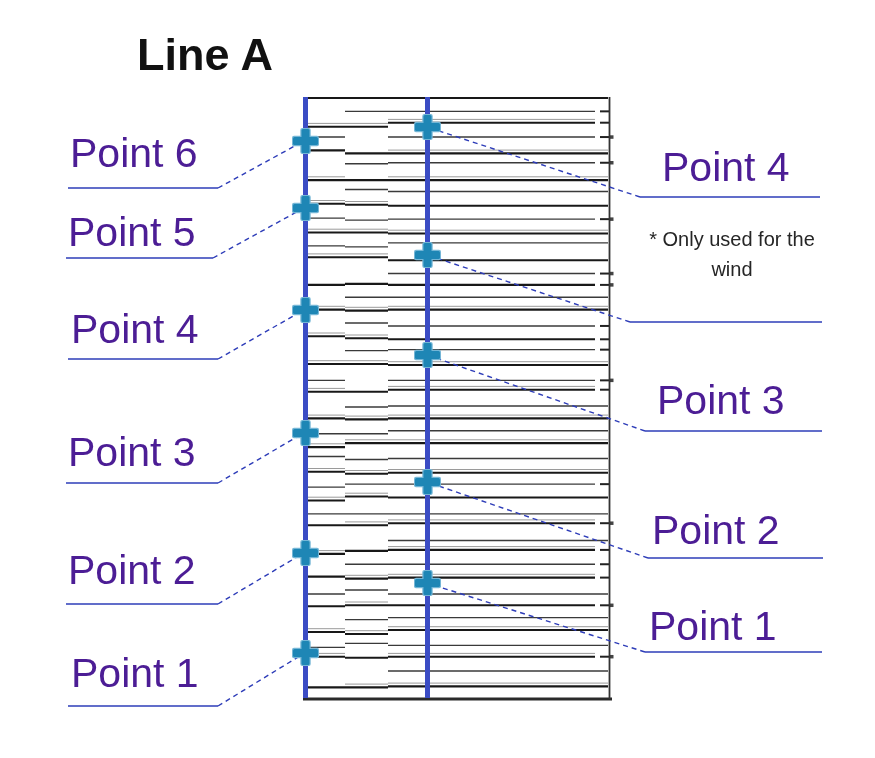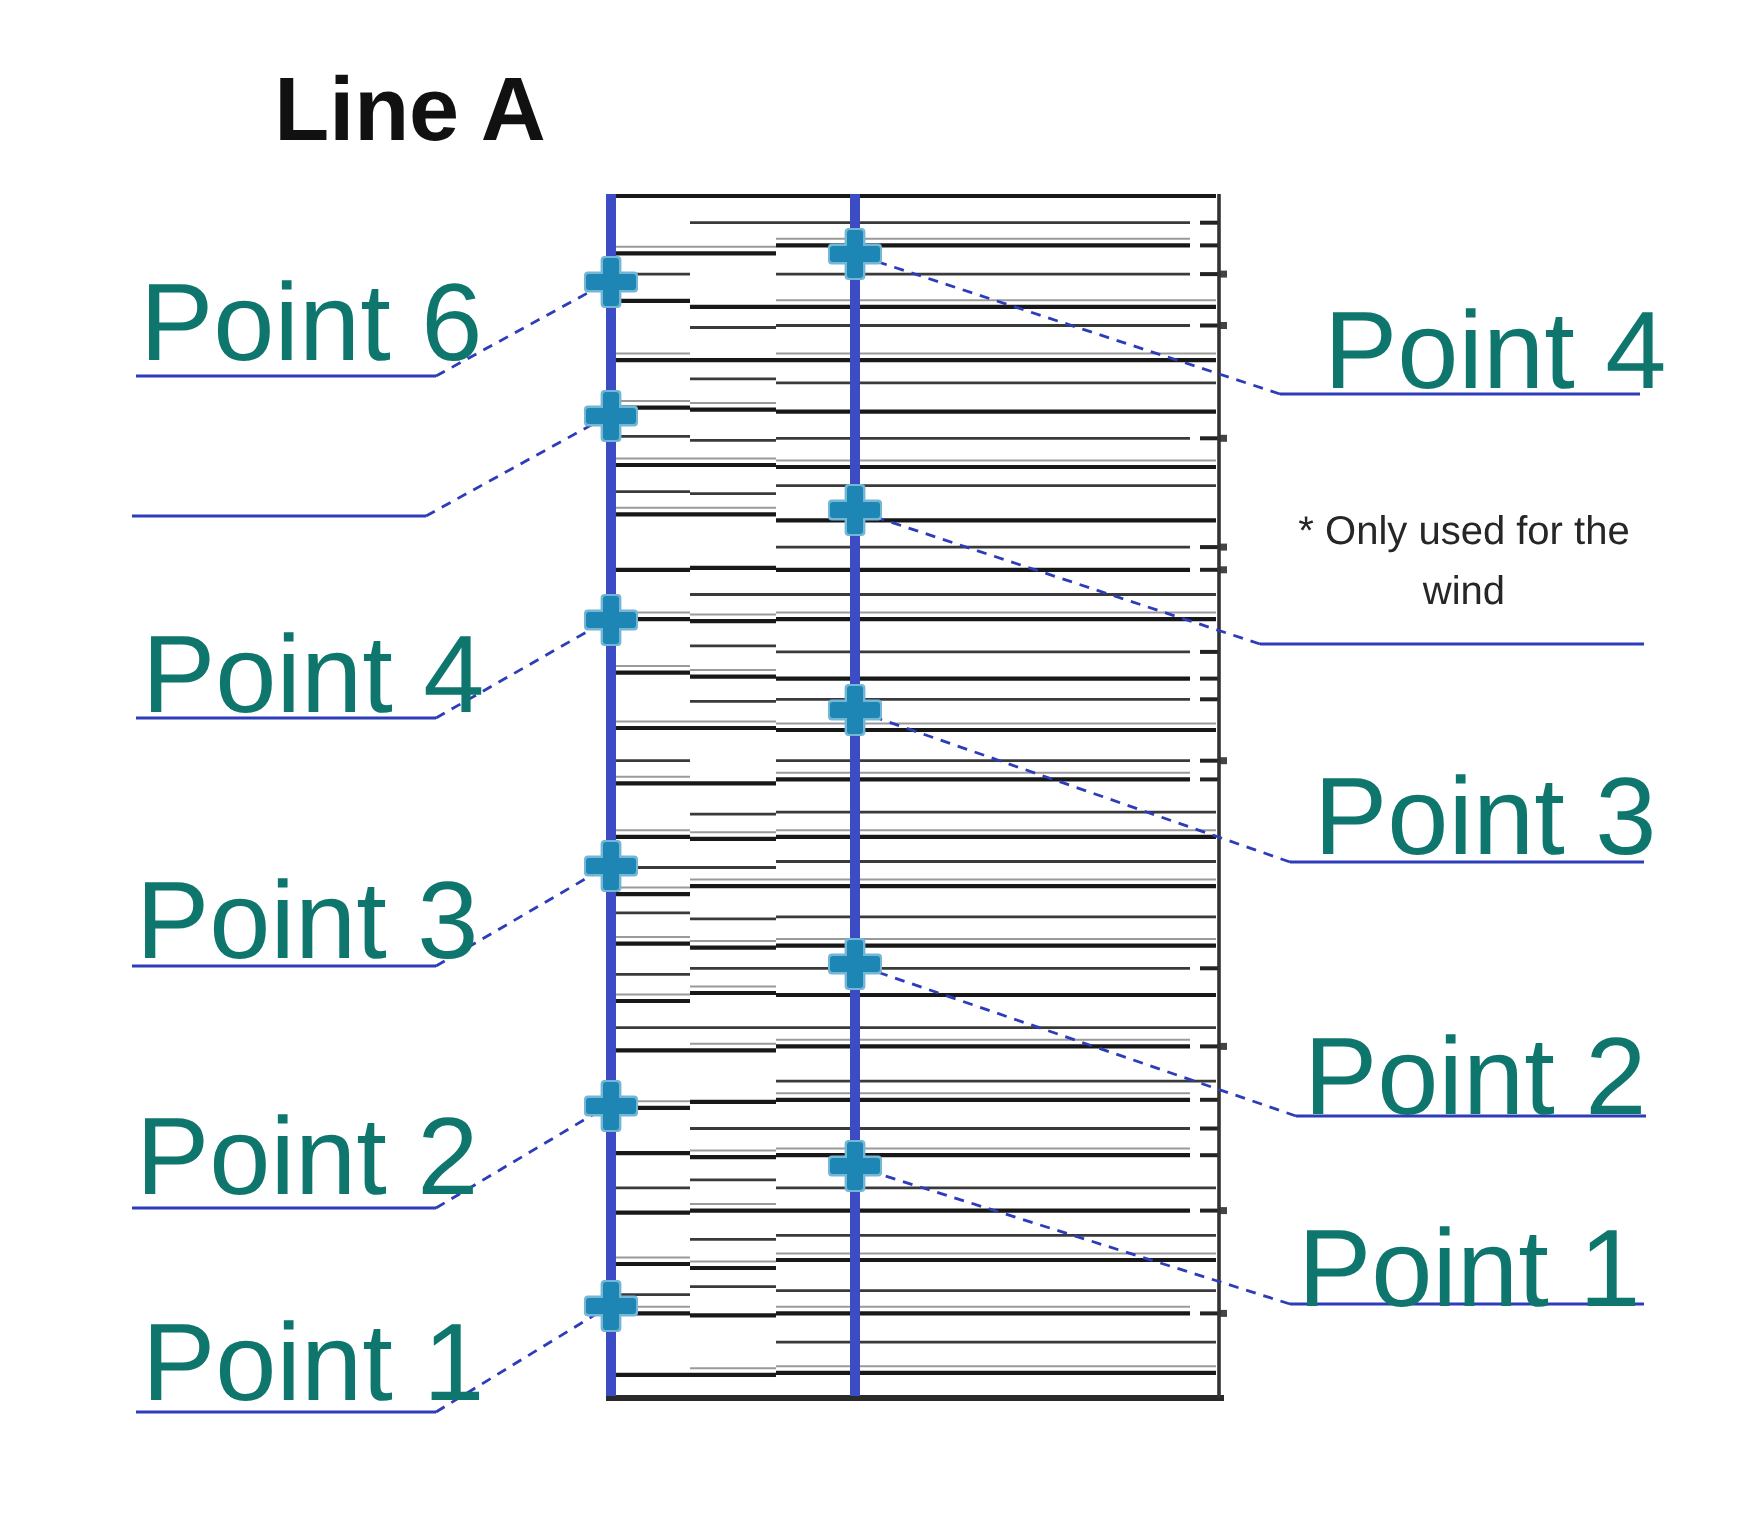--- a/index.html
+++ b/index.html
@@ -7,25 +7,25 @@
     position:relative;width:875px;height:758px;background:#ffffff;overflow:hidden;
     font-family:"Liberation Sans", sans-serif;
     padding-left:44px;
   }
   #plan-svg{position:absolute;left:0;top:0;}
   .title{
     position:absolute;top:29px;transform:translateX(-50%);
     font-size:45px;font-weight:700;color:#111;white-space:nowrap;letter-spacing:0px;
   }
   .plabel{
-    position:absolute;font-size:55px;font-weight:400;color:#0f766e;white-space:nowrap;
+    position:absolute;font-size:41px;font-weight:400;color:#4c1d95;white-space:nowrap;
     line-height:1.1;
   }
   .note{
-    position:absolute;left:622px;top:251px;width:220px;text-align:center;
+    position:absolute;left:622px;top:224px;width:220px;text-align:center;
     font-size:20px;line-height:30px;color:#262626;
   }
 </style>
 </head>
 <body>
 
 <div id="canvas">
 
   <svg id="plan-svg" width="875" height="758">
       <line x1="303" y1="98" x2="345" y2="98" stroke="#181818" stroke-width="2.1"></line>
@@ -290,20 +290,21 @@
       <rect x="423.5" y="470" width="8" height="24" rx="1.5" fill="#1e86b5"></rect>
       <rect x="414" y="577.8" width="27" height="10.4" rx="2" fill="#74b6d6"></rect>
       <rect x="422.3" y="570" width="10.4" height="26" rx="2" fill="#74b6d6"></rect>
       <rect x="415" y="579" width="25" height="8" rx="1.5" fill="#1e86b5"></rect>
       <rect x="423.5" y="571" width="8" height="24" rx="1.5" fill="#1e86b5"></rect>
     </svg>
 
   <div class="title" style="left:205px">Line A</div>
 
   <div class="plabel" style="left:70px;top:131px">Point 6</div>
+  <div class="plabel" style="left:68px;top:210px">Point 5</div>
   <div class="plabel" style="left:71px;top:307px">Point 4</div>
   <div class="plabel" style="left:68px;top:430px">Point 3</div>
   <div class="plabel" style="left:68px;top:548px">Point 2</div>
   <div class="plabel" style="left:71px;top:651px">Point 1</div>
 
   <div class="plabel" style="left:662px;top:145px">Point 4</div>
   <div class="plabel" style="left:657px;top:378px">Point 3</div>
   <div class="plabel" style="left:652px;top:508px">Point 2</div>
   <div class="plabel" style="left:649px;top:604px">Point 1</div>
 

